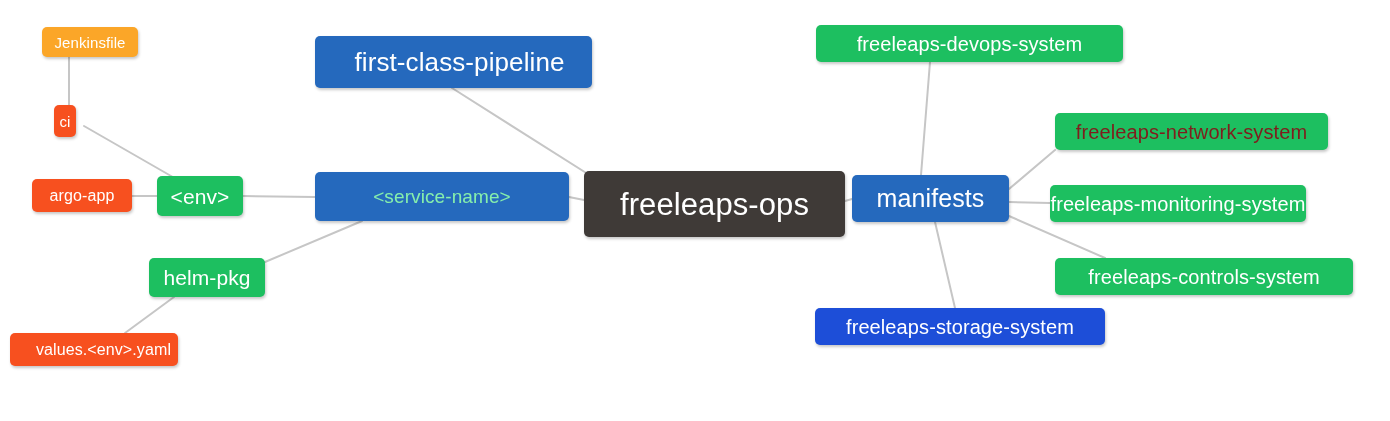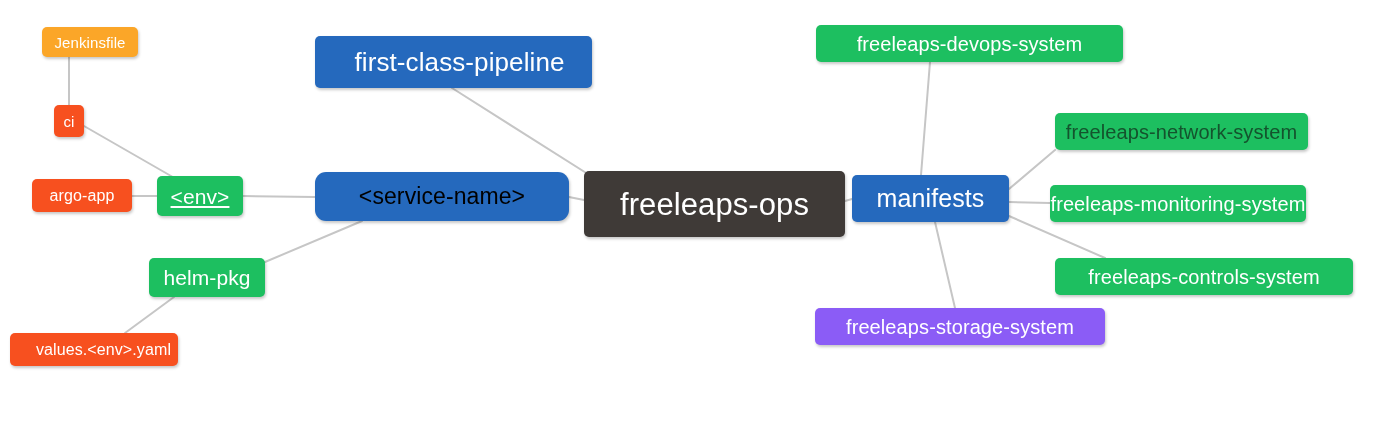--- a/index.html
+++ b/index.html
@@ -60,56 +60,56 @@
       <line x1="921" y1="175" x2="930" y2="62" stroke="#c6c6c6" stroke-width="2" stroke-linecap="round"></line>
       <line x1="1009" y1="189" x2="1055" y2="150" stroke="#c6c6c6" stroke-width="2" stroke-linecap="round"></line>
       <line x1="1009" y1="202" x2="1050" y2="203" stroke="#c6c6c6" stroke-width="2" stroke-linecap="round"></line>
       <line x1="1009" y1="216" x2="1105" y2="258" stroke="#c6c6c6" stroke-width="2" stroke-linecap="round"></line>
       <line x1="935" y1="222" x2="955" y2="308" stroke="#c6c6c6" stroke-width="2" stroke-linecap="round"></line>
     </svg>
   <div id="nodes-layer">
       <div class="node" style="left: 584px; top: 171px; width: 261px; height: 66px; background: rgb(63, 58, 55); color: rgb(255, 255, 255); font-size: 31px;">
         <span class="node-label">freeleaps-ops</span>
       </div>
-      <div class="node" style="left: 315px; top: 172px; width: 254px; height: 49px; background: rgb(37, 105, 189); color: #000000; font-size: 23px; border-radius: 11px;">
+      <div class="node" style="left: 315px; top: 172px; width: 254px; height: 49px; background: rgb(37, 105, 189); color: #86efac; font-size: 19px;">
         <span class="node-label">&lt;service-name&gt;</span>
       </div>
       <div class="node" style="left: 852px; top: 175px; width: 157px; height: 47px; background: rgb(37, 105, 189); color: rgb(255, 255, 255); font-size: 25px;">
         <span class="node-label">manifests</span>
       </div>
       <div class="node" style="left: 315px; top: 36px; width: 277px; height: 52px; background: rgb(37, 105, 189); color: rgb(255, 255, 255); font-size: 26px; padding-left: 12px;">
         <span class="node-label">first-class-pipeline</span>
       </div>
-      <div class="node" style="left: 157px; top: 176px; width: 86px; height: 40px; background: rgb(29, 191, 96); color: rgb(255, 255, 255); font-size: 21px; text-decoration: underline;">
+      <div class="node" style="left: 157px; top: 176px; width: 86px; height: 40px; background: rgb(29, 191, 96); color: rgb(255, 255, 255); font-size: 21px;">
         <span class="node-label">&lt;env&gt;</span>
       </div>
       <div class="node" style="left: 149px; top: 258px; width: 116px; height: 39px; background: rgb(29, 191, 96); color: rgb(255, 255, 255); font-size: 21px;">
         <span class="node-label">helm-pkg</span>
       </div>
-      <div class="node" style="left: 54px; top: 105px; width: 30px; height: 32px; background: rgb(247, 80, 31); color: rgb(255, 255, 255); font-size: 15px;">
+      <div class="node" style="left: 54px; top: 105px; width: 22px; height: 32px; background: rgb(247, 80, 31); color: rgb(255, 255, 255); font-size: 15px;">
         <span class="node-label">ci</span>
       </div>
       <div class="node" style="left: 32px; top: 179px; width: 100px; height: 33px; background: rgb(247, 80, 31); color: rgb(255, 255, 255); font-size: 16px;">
         <span class="node-label">argo-app</span>
       </div>
       <div class="node" style="left: 21px; top: 27px; width: 96px; height: 30px; background: rgb(251, 166, 40); color: rgb(255, 255, 255); font-size: 15px; margin-left: 21px;">
         <span class="node-label">Jenkinsfile</span>
       </div>
       <div class="node" style="left: 10px; top: 333px; width: 168px; height: 33px; background: rgb(247, 80, 31); color: rgb(255, 255, 255); font-size: 16px; padding-left: 19px;">
         <span class="node-label">values.&lt;env&gt;.yaml</span>
       </div>
       <div class="node" style="left: 800px; top: 25px; width: 307px; height: 37px; background: rgb(29, 191, 96); color: rgb(255, 255, 255); font-size: 20px; margin-left: 16px;">
         <span class="node-label">freeleaps-devops-system</span>
       </div>
-      <div class="node" style="left: 1055px; top: 113px; width: 253px; height: 37px; background: rgb(29, 191, 96); color: #14532d; font-size: 20px;">
+      <div class="node" style="left: 1055px; top: 113px; width: 273px; height: 37px; background: rgb(29, 191, 96); color: #7f1d1d; font-size: 20px;">
         <span class="node-label">freeleaps-network-system</span>
       </div>
       <div class="node" style="left: 1050px; top: 185px; width: 256px; height: 37px; background: rgb(29, 191, 96); color: rgb(255, 255, 255); font-size: 20px;">
         <span class="node-label">freeleaps-monitoring-system</span>
       </div>
       <div class="node" style="left: 1055px; top: 258px; width: 298px; height: 37px; background: rgb(29, 191, 96); color: rgb(255, 255, 255); font-size: 20px;">
         <span class="node-label">freeleaps-controls-system</span>
       </div>
-      <div class="node" style="left: 815px; top: 308px; width: 290px; height: 37px; background: #8b5cf6; color: rgb(255, 255, 255); font-size: 20px;">
+      <div class="node" style="left: 815px; top: 308px; width: 290px; height: 37px; background: #1d4ed8; color: rgb(255, 255, 255); font-size: 20px;">
         <span class="node-label">freeleaps-storage-system</span>
       </div>
     </div>
 </div>
 
 </body></html>

